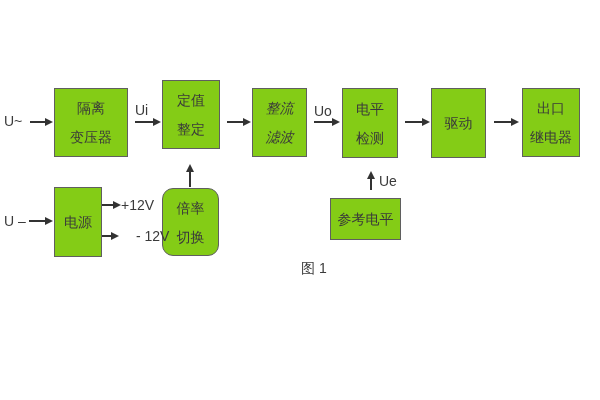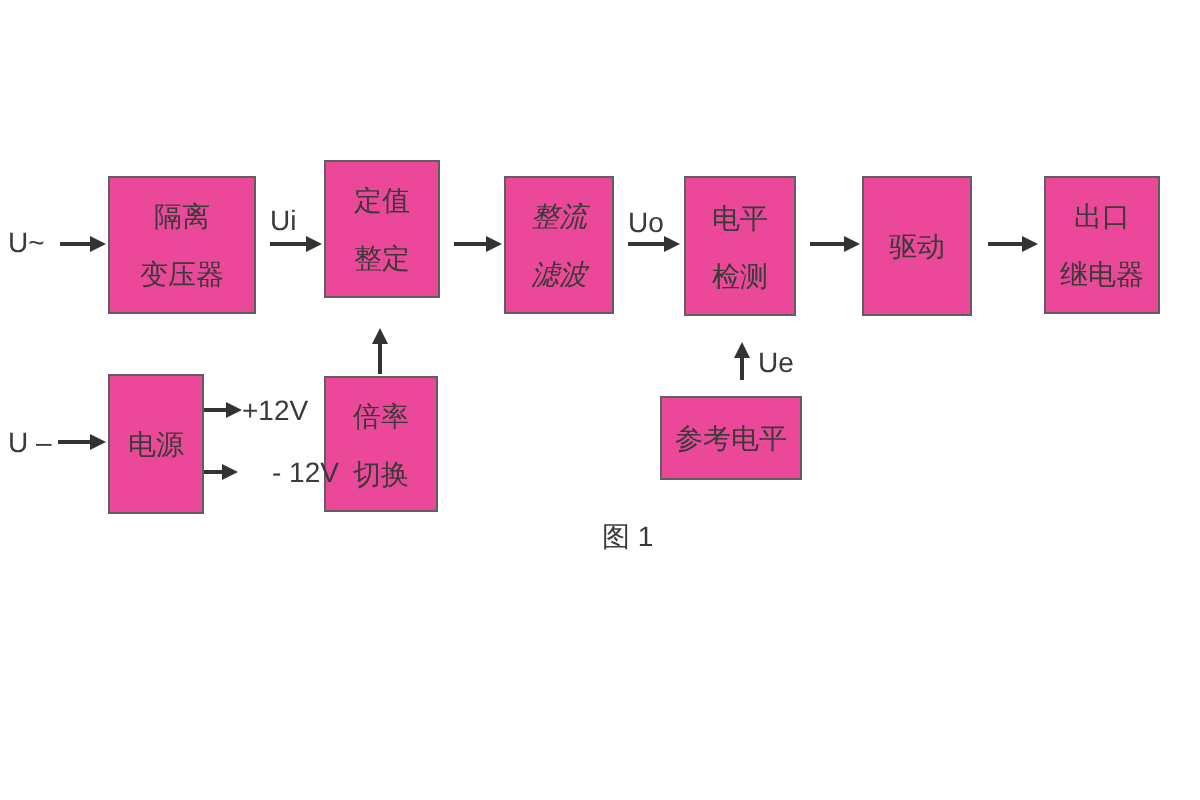--- a/index.html
+++ b/index.html
@@ -13,21 +13,21 @@
     width:600px;height:400px;
     background:#ffffff;
     font-family:"Liberation Sans", sans-serif;
     color:var(--text);
     overflow:hidden;
   }
   .block{
     position:absolute;
     box-sizing:border-box;
     border:1px solid var(--border);
-    background:#ec4899;
+    background:#84cc16;
     display:flex;
     flex-direction:column;
     align-items:center;
     justify-content:center;
     gap:15px;
     font-size:14px;
     line-height:1;
     white-space:nowrap;
   }
   .lbl{
@@ -54,21 +54,21 @@
     border-right:4px solid transparent;
   }
   
   #b-isolation{left:54px;top:88px;width:74px;height:69px;}
   #b-setting{left:162px;top:80px;width:58px;height:69px;}
   #b-rectify{left:252px;top:88px;width:55px;height:69px;font-style:italic;}
   #b-level{left:342px;top:88px;width:56px;height:70px;}
   #b-drive{left:431px;top:88px;width:55px;height:70px;}
   #b-outrelay{left:522px;top:88px;width:58px;height:69px;}
   #b-power{left:54px;top:187px;width:48px;height:70px;}
-  #b-ratio{left:162px;top:188px;width:57px;height:68px;}
+  #b-ratio{left:162px;top:188px;width:57px;height:68px;border-radius:11px;}
   #b-ref{left:330px;top:198px;width:71px;height:42px;}
   
   #a-ac{left:30px;top:121px;width:15px;}
   #a-ui{left:135px;top:121px;width:18px;}
   #a-23{left:227px;top:121px;width:16px;}
   #a-uo{left:314px;top:121px;width:18px;}
   #a-45{left:405px;top:121px;width:17px;}
   #a-56{left:494px;top:121px;width:17px;}
   #a-dc{left:29px;top:220px;width:16px;}
   #a-p12{left:102px;top:204px;width:11px;}

